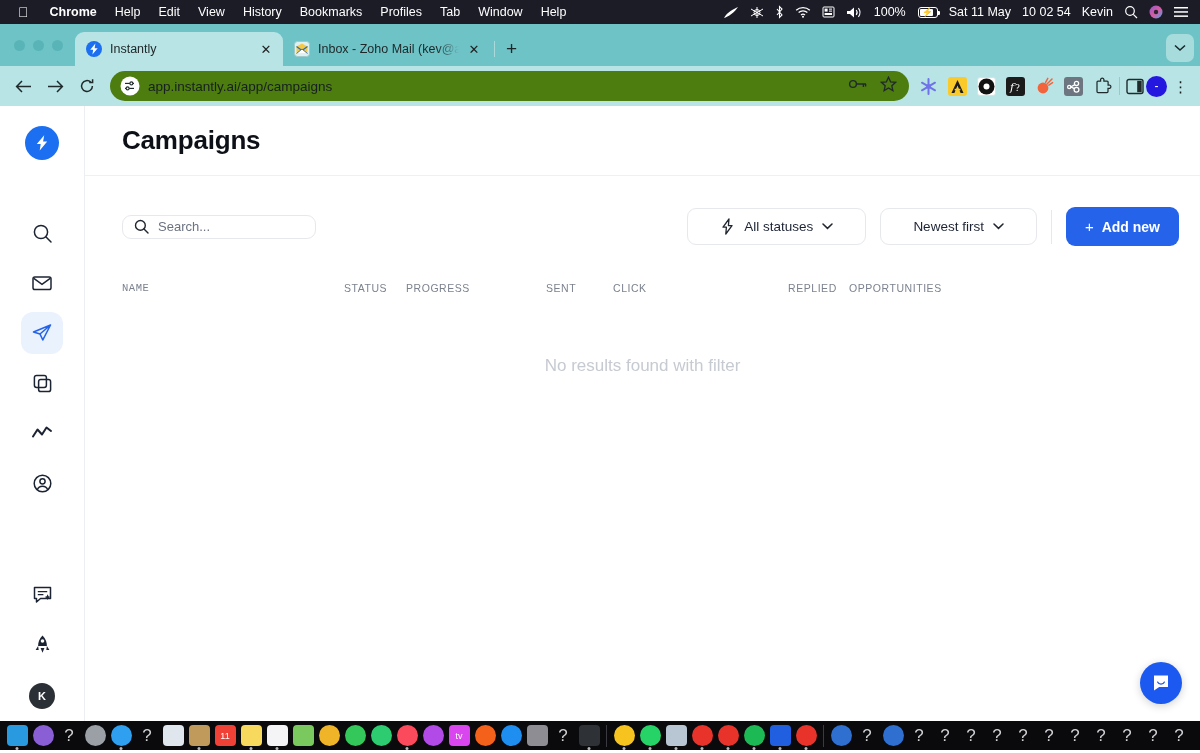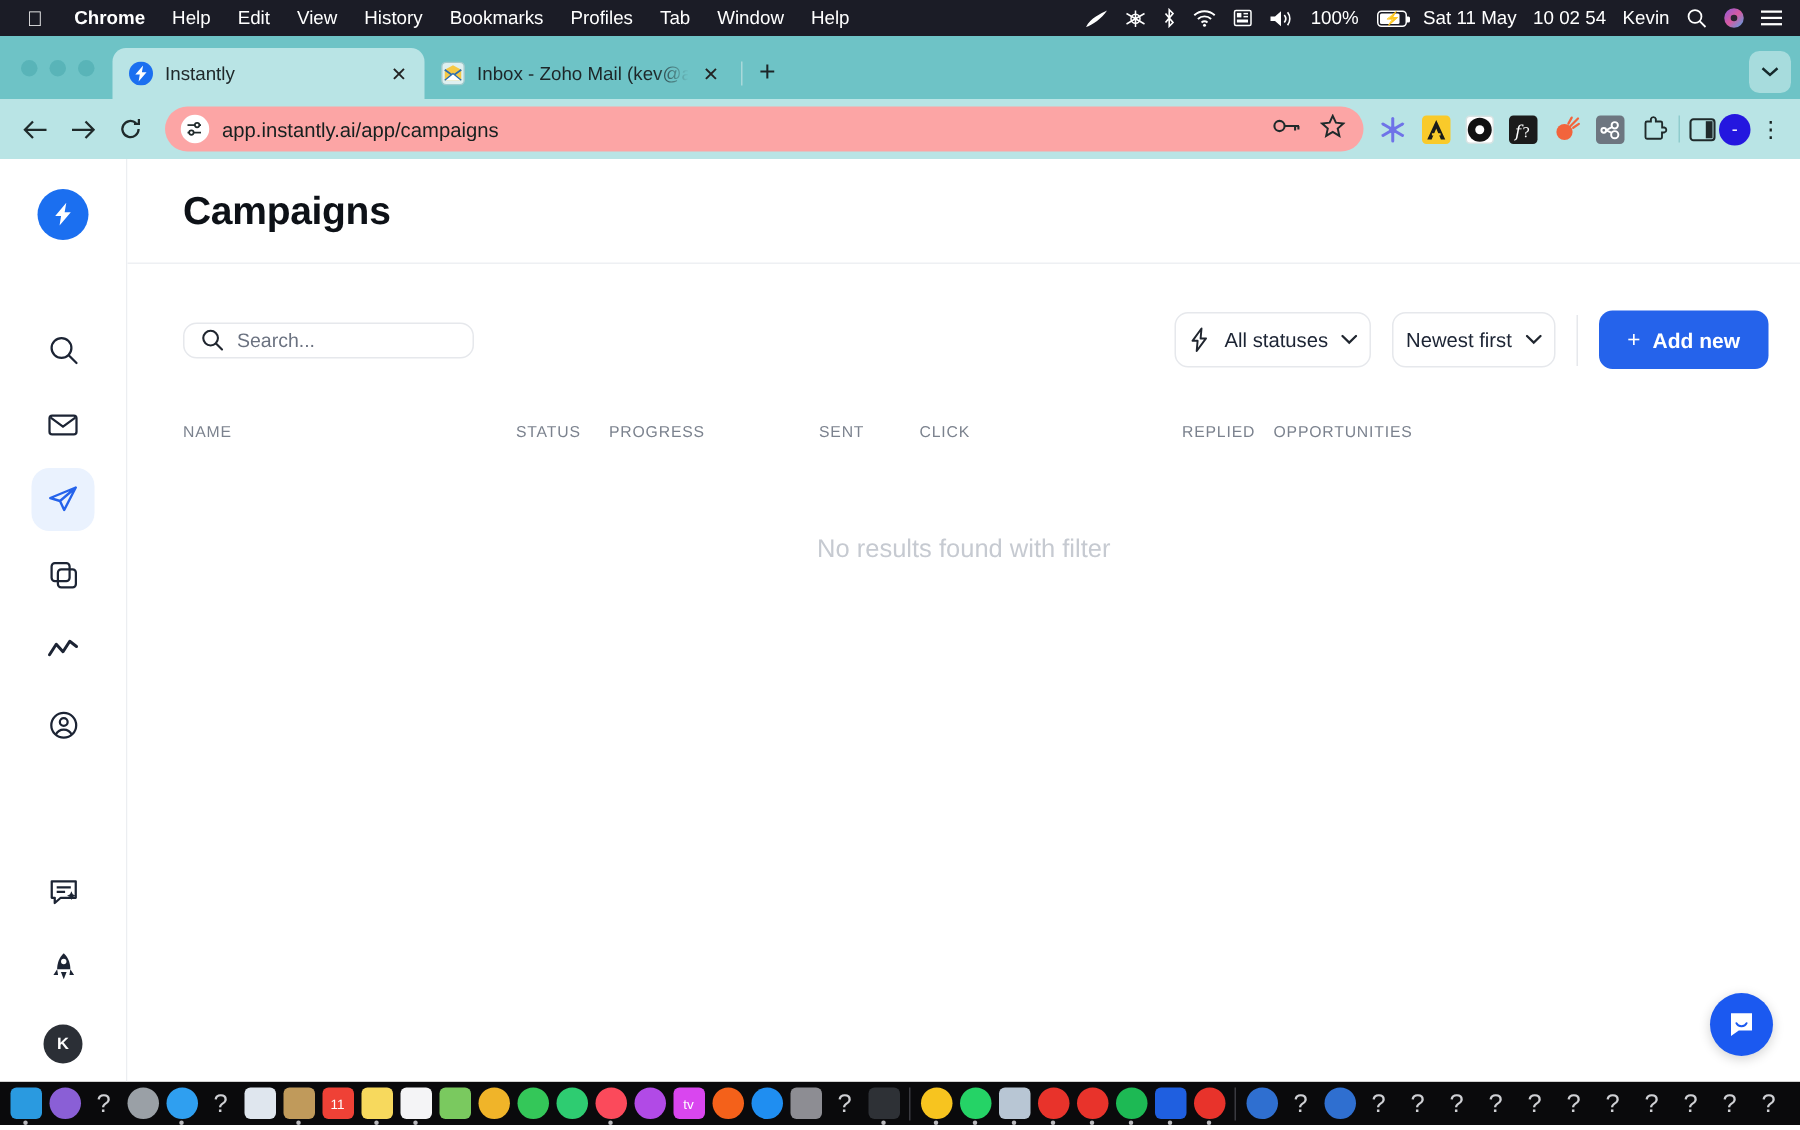--- a/index.html
+++ b/index.html
@@ -81,21 +81,21 @@
 
   .toolbar {
     height: 40px; background: #b9e4e5; display: flex; align-items: center;
     padding: 0 8px; gap: 2px;
   }
   .navbtn {
     width: 30px; height: 30px; display: flex; align-items: center; justify-content: center;
     color: #1f2a2b; border-radius: 50%;
   }
   .omnibox {
-    flex: 1; height: 30px; background: #fca5a5; border-radius: 16px;
+    flex: 1; height: 30px; background: #4d7c0f; border-radius: 16px;
     display: flex; align-items: center; margin: 0 8px 0 6px; padding: 0 6px 0 10px;
     min-width: 0;
   }
   .omni-icon { width: 20px; height: 20px; display: flex; align-items: center; justify-content: center; margin-right: 8px; }
   .omni-url { flex: 1; font-size: 13.5px; color: #16201f; white-space: nowrap; overflow: hidden; }
   .omni-right { display: flex; align-items: center; gap: 12px; padding-right: 6px; }
   .ext-row { display: flex; align-items: center; gap: 10px; padding-right: 2px; }
   .ext { width: 19px; height: 19px; display: flex; align-items: center; justify-content: center; border-radius: 3px; }
   .vline { width: 1px; height: 18px; background: #8fcccd; margin: 0 3px; }
   .profile-dot { width: 21px; height: 21px; border-radius: 50%; background: #2417df; display:flex; align-items:center; justify-content:center; }
@@ -147,38 +147,38 @@
   }
   .search-box {
     width: 194px; height: 24px; border: 1px solid #e6e8ec; border-radius: 9px;
     display: flex; align-items: center; padding: 0 11px; gap: 9px;
     background: #fff;
   }
   .search-box .ph { font-size: 13px; color: #6b7280; }
   .spacer { flex: 1; }
   .ctl-btn {
     height: 37px; border: 1px solid #e6e8ec; border-radius: 9px; background: #fff;
-    display: flex; align-items: center; gap: 9px; padding: 0 8px;
+    display: flex; align-items: center; gap: 9px; padding: 0 32px;
     font-size: 13.5px; color: #1c2434; font-weight: 500;
   }
   .ctl-btn .chev { color: #1c2434; display: flex; align-items: center; }
   .divider-v { width: 1px; height: 34px; background: #e6e8ec; margin: 0 14px; }
   .add-new {
     height: 39px; background: #2563eb; color: #fff; border-radius: 9px;
     display: flex; align-items: center; gap: 8px; padding: 0 19px;
     font-size: 14px; font-weight: bold;
   }
   .add-new .plus { font-size: 15px; font-weight: normal; }
 
   .table-head {
     display: flex; align-items: center; padding: 0 0 0 37px; margin-top: 36px;
     font-size: 10.5px; color: #7b828e; letter-spacing: 0.55px; font-weight: 500;
   }
   .th { white-space: nowrap; }
-  .th.name { width: 222px; }
+  .th.name { width: 222px; font-family: Liberation Mono, monospace; }
   .th.status { width: 62px; }
   .th.progress { width: 140px; }
   .th.sent { width: 67px; }
   .th.click { width: 175px; }
   .th.replied { width: 61px; }
   .th.opportunities { width: 120px; }
 
   .empty-state {
     text-align: center; color: #c6cad1; font-size: 17px;
     margin-top: 62px; font-weight: 500;

